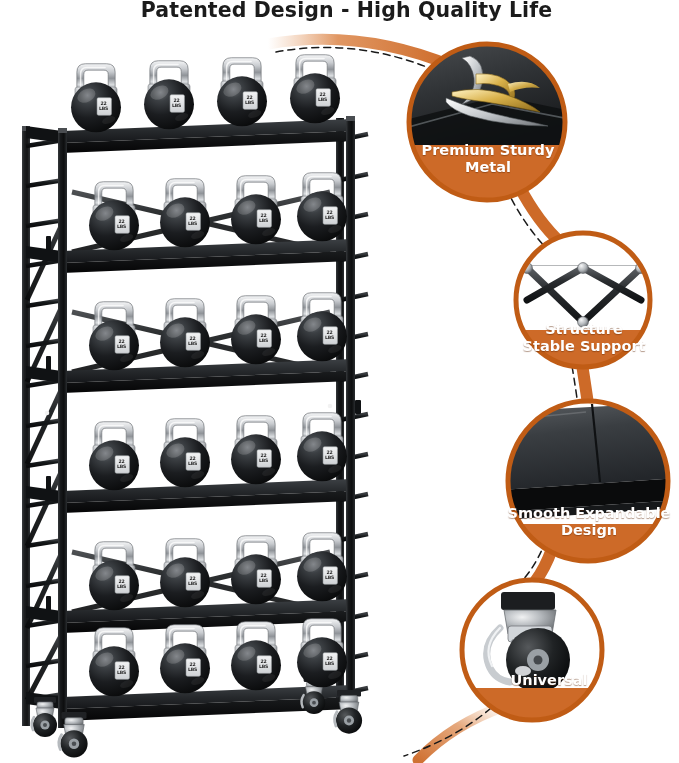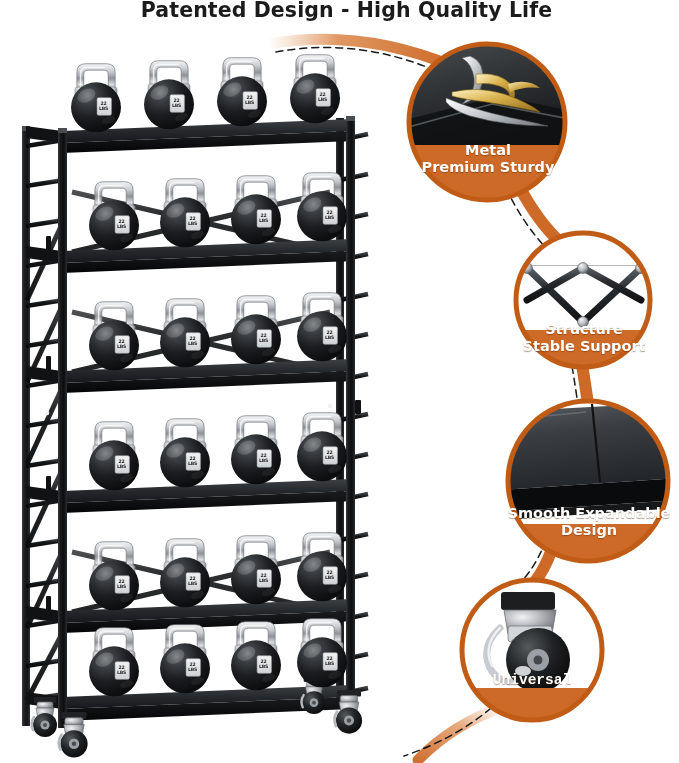--- a/index.html
+++ b/index.html
@@ -453,35 +453,35 @@
         <path d="M500 628 Q482 646 492 666" fill="none" stroke="#f0f2f4" stroke-width="2.2" stroke-linecap="round"></path>
         <ellipse cx="523" cy="671" rx="8" ry="5" fill="#e3e6e9" opacity=".9"></ellipse>
 
         <rect x="455" y="688" width="160" height="60" fill="#cd6a28"></rect>
       </g>
       <circle cx="532" cy="650" r="70" fill="none" stroke="#c05c15" stroke-width="5"></circle>
     </g>
   </svg>
 
   <div class="callout-label" style="left:407px;top:142px;width:162px;">
+    <span>Premium Sturdy</span>
     <span>Metal</span>
-    <span>Premium Sturdy</span>
   </div>
 
   <div class="callout-label" style="left:508px;top:321px;width:152px;">
     <span>Structure</span>
     <span>Stable Support</span>
   </div>
 
   <div class="callout-label" style="left:494px;top:505px;width:190px;">
     <span>Smooth Expandable</span>
     <span>Design</span>
   </div>
 
-  <div class="callout-label" style="left:454px;top:672px;width:156px;font-family:Liberation Mono, monospace;">
+  <div class="callout-label" style="left:471px;top:672px;width:156px;">
     <span>Universal</span>
   </div>
 
   <div id="chips">
       <div class="kb-chip" style="left: 97.0625px; top: 100.973px;">
         <div>22</div>
         <div>LBS</div>
       </div>
       <div class="kb-chip" style="left: 170.062px; top: 97.973px;">
         <div>22</div>

